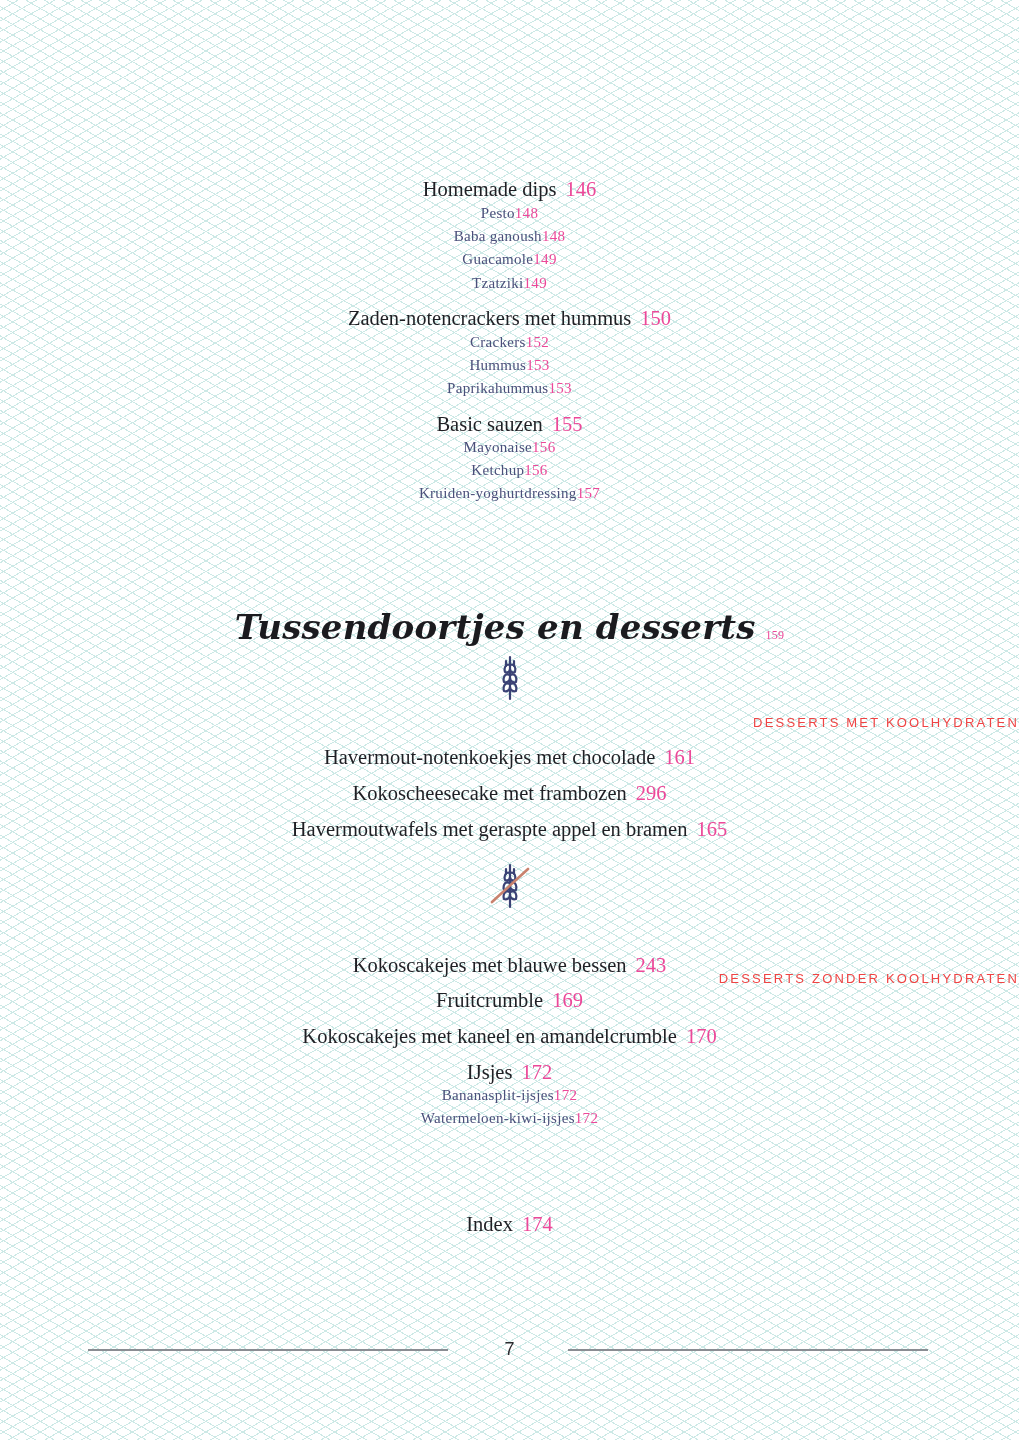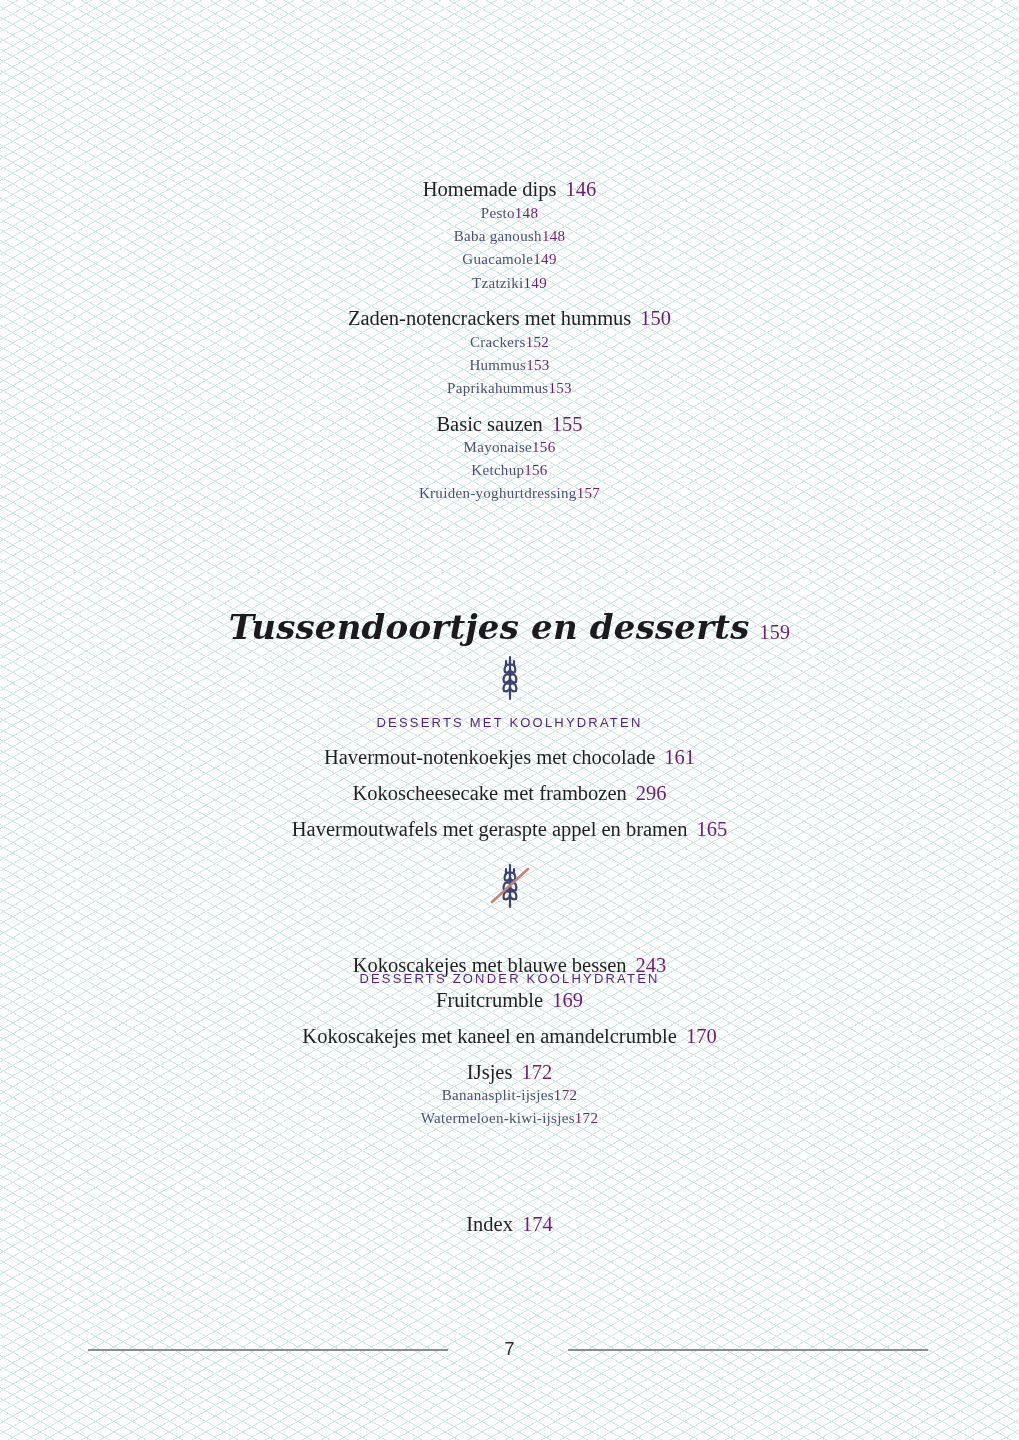--- a/index.html
+++ b/index.html
@@ -10,34 +10,34 @@
       repeating-linear-gradient(30deg, transparent 0, transparent 8.2px, #cde9e6 8.2px, #cde9e6 9.2px),
       repeating-linear-gradient(-30deg, transparent 0, transparent 8.2px, #cde9e6 8.2px, #cde9e6 9.2px);
     font-family: "Liberation Serif", "DejaVu Serif", serif;
   }
   .row {
     position: absolute; left: 0; width: 1019px; text-align: center;
     white-space: nowrap; line-height: 1;
   }
   .main { font-size: 20.5px; color: #1f1f24; }
   .sub  { font-size: 15px; color: #4a4f7a; letter-spacing: 0.3px; }
-  .num  { color: #701a75; margin-left: 9px; }
+  .num  { color: #ec4899; margin-left: 9px; }
   .sub .num { margin-left: 0; }
   .section-title {
     font-family: "DejaVu Serif", "Liberation Serif", serif;
     font-style: italic; font-weight: bold; font-size: 34px; color: #1b1b1f;
     letter-spacing: 0.2px;
   }
   .section-title .num {
     font-family: "Liberation Serif", serif; font-style: normal; font-weight: normal;
-    font-size: 20px; margin-left: 10px;
+    font-size: 12px; margin-left: 10px;
   }
   .cat {
     font-family: "Liberation Sans", "DejaVu Sans", sans-serif; font-size: 13px;
-    letter-spacing: 2.2px; color: #4c1d95;
+    letter-spacing: 2.2px; color: #ef4444; text-align: right;
   }
   .icon-wrap { position: absolute; left: 0; width: 1019px; display: flex; justify-content: center; }
   .rule { position: absolute; height: 2px; background: #8a8d93; top: 1349px; }
   .pagenum {
     position: absolute; left: 0; width: 1019px; text-align: center; top: 1339px;
     font-family: "Liberation Sans", "DejaVu Sans", sans-serif; font-size: 18px; color: #2a2a2e;
   }
 </style>
 </head>
 <body>

